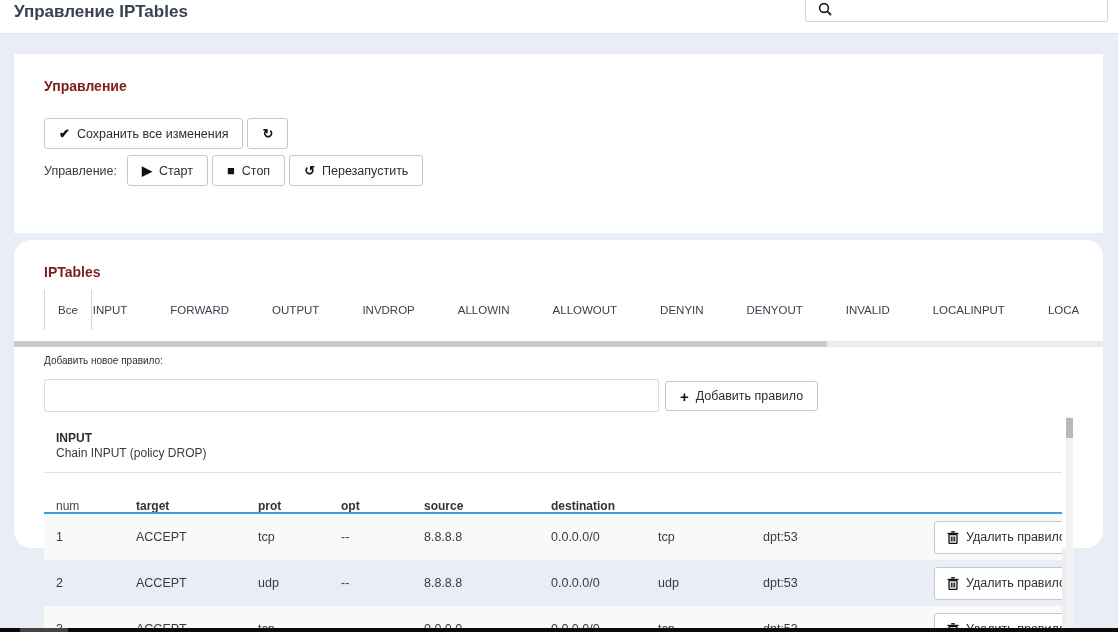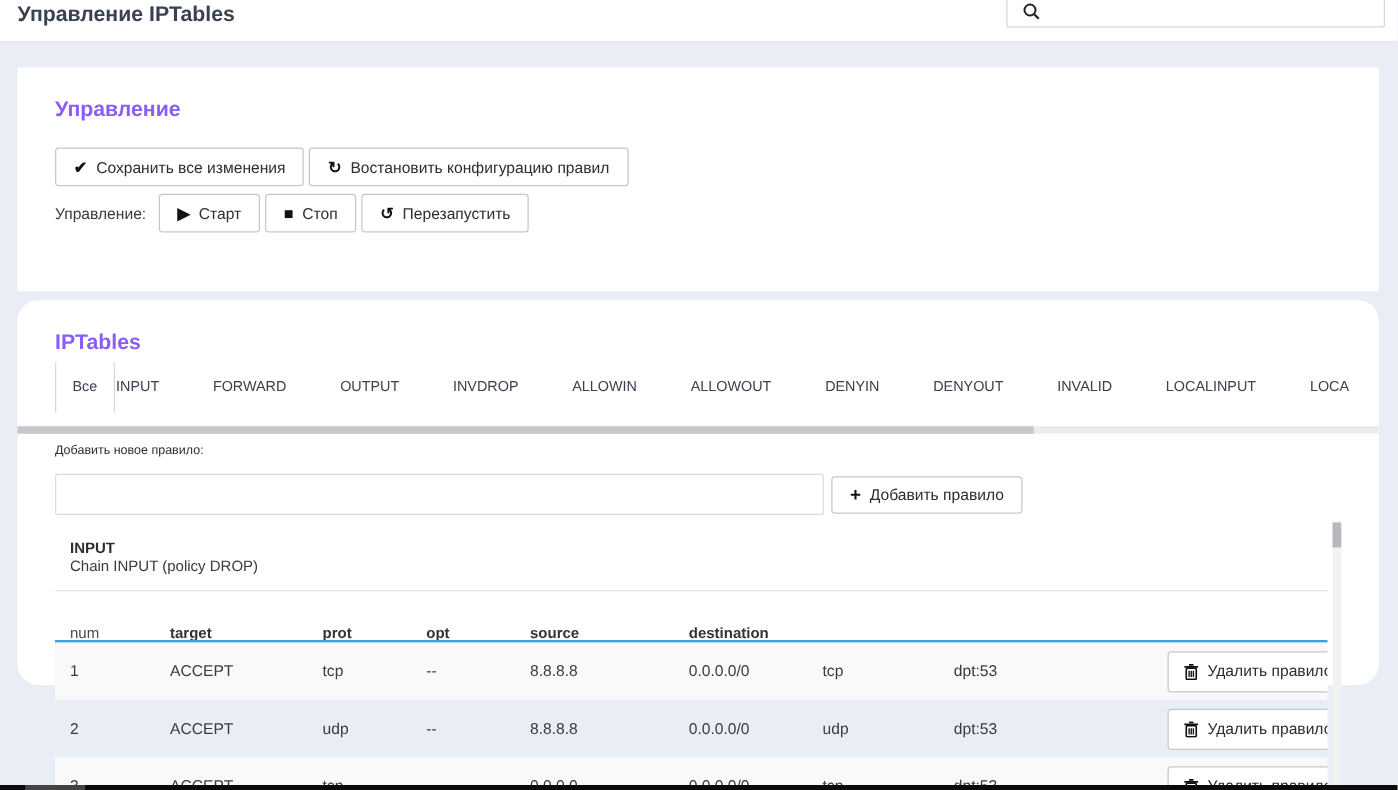--- a/index.html
+++ b/index.html
@@ -19,21 +19,21 @@
     display:flex; align-items:flex-end; padding:0 10px 5px 12px; z-index:6; }
   .searchbox svg { flex:0 0 auto; margin-right:10px; }
   .searchbox input { border:none; outline:none; width:100%; font-size:13px;
     font-family:"Liberation Sans", sans-serif; color:#555; background:transparent; }
   .searchbox input::placeholder { color:#9b9b9b; opacity:1; }
 
   
   .card { position:absolute; left:14px; width:1089px; background:#fff; }
   .card-mgmt { top:54px; height:179px; }
   .card-ipt  { top:240px; height:308px;border-radius:17px; }
-  .card h2 { font-size:17px; font-weight:bold; color:#8b5cf6; }
+  .card h2 { font-size:14px; font-weight:bold; color:#7f1d1d; }
 
   
   .mgmt-heading { position:absolute; left:30px; top:24px; }
   .btnrow1 { position:absolute; left:30px; top:64px; display:flex; gap:4px; }
   .btnrow2 { position:absolute; left:30px; top:101px; display:flex; gap:4px; align-items:center; }
   .btn { display:inline-flex; align-items:center; gap:7px; height:31px; padding:0 14px;
     background:#fff; border:1px solid #c7c7c7; border-radius:3px;
     font-size:12.5px; color:#2e2e2e; cursor:pointer; white-space:nowrap; }
   .btn .ic { font-size:13px; font-weight:bold; color:#111; line-height:1; }
   .ctrl-label { font-size:12.5px; color:#3a3a3a; margin-right:6px;text-align:center; }
@@ -93,21 +93,20 @@
 
 <div class="card card-mgmt">
   <h2 class="mgmt-heading">Управление</h2>
   <div class="btnrow1">
     <button class="btn">
       <span class="ic">✔</span>
       <span>Сохранить все изменения</span>
     </button>
     <button class="btn">
       <span class="ic">↻</span>
-      <span>Востановить конфигурацию правил</span>
     </button>
   </div>
   <div class="btnrow2">
     <span class="ctrl-label">Управление:</span>
     <button class="btn">
       <span class="ic">▶</span>
       <span>Старт</span>
     </button>
     <button class="btn">
       <span class="ic">■</span>

